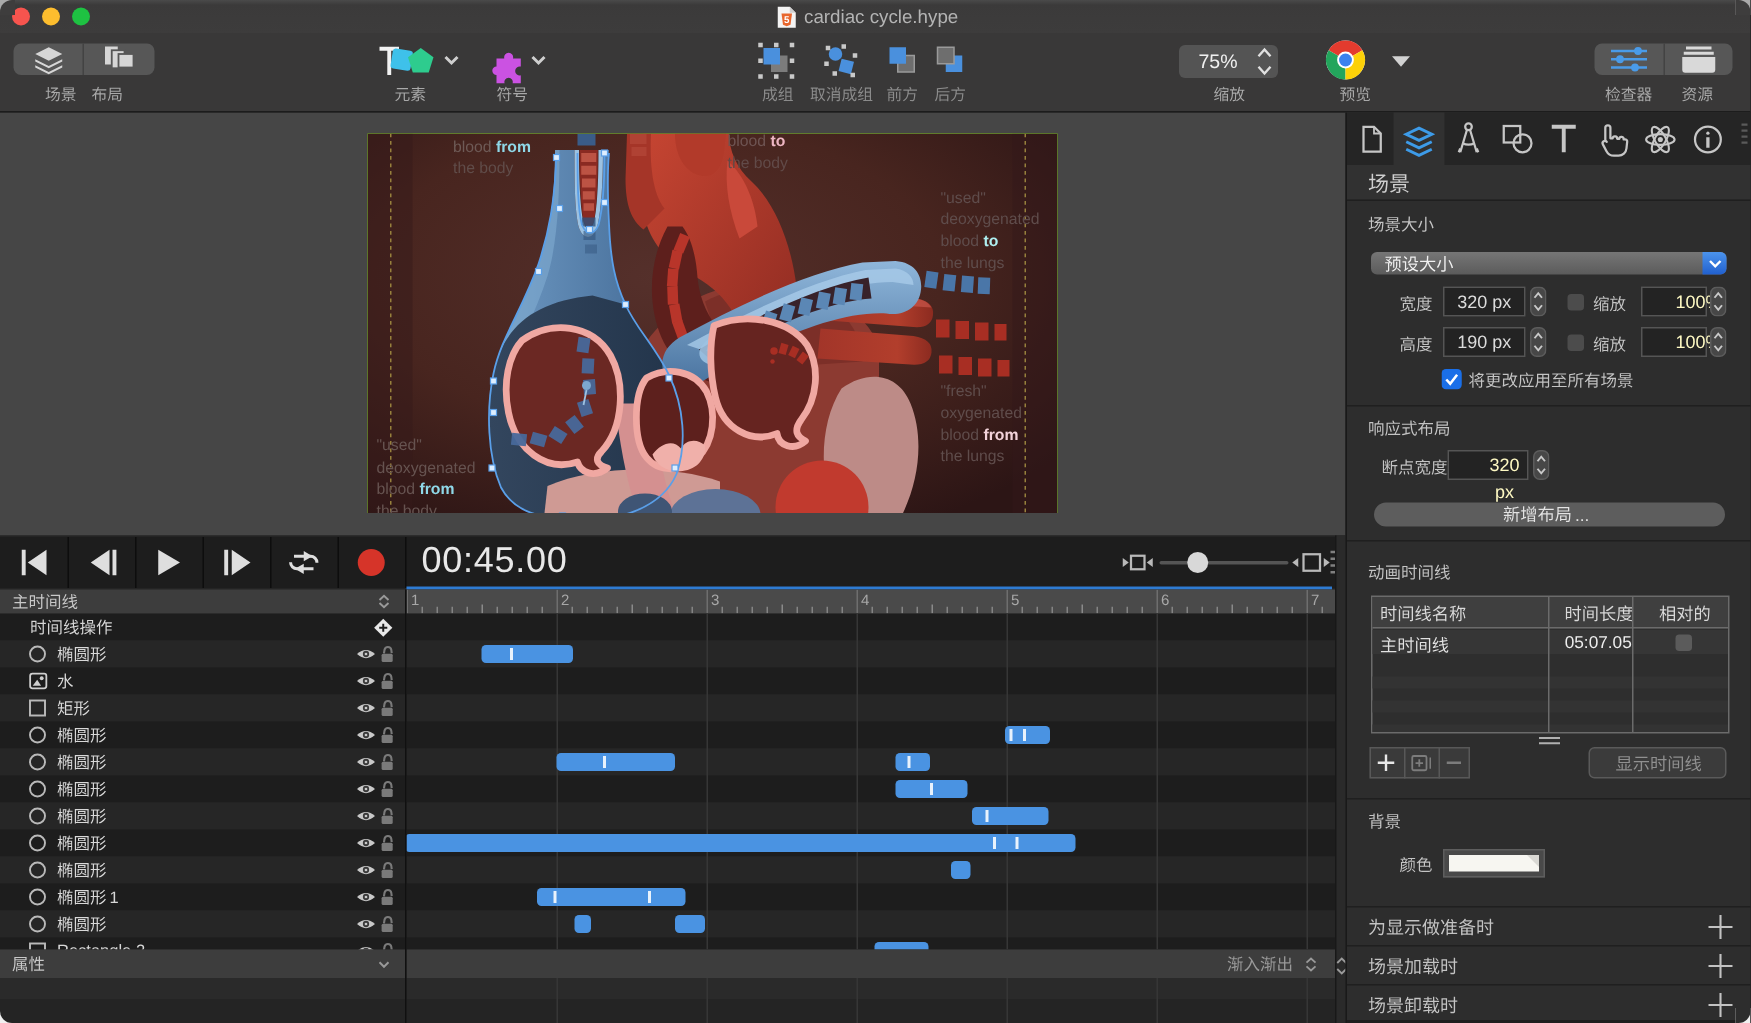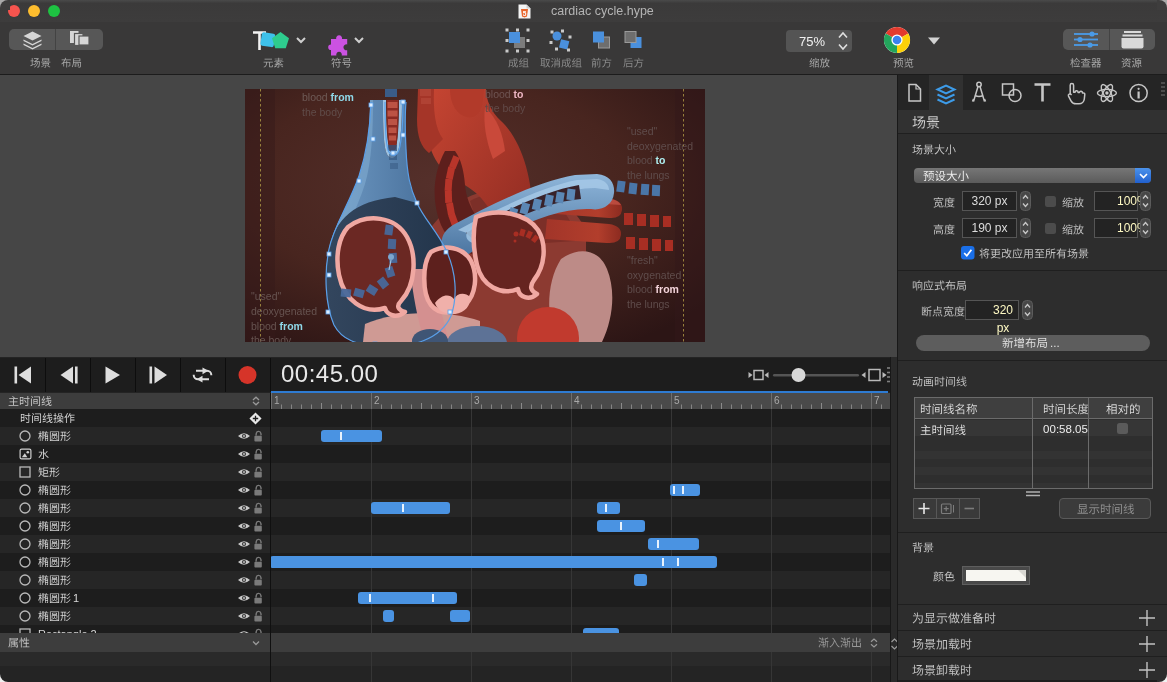--- a/index.html
+++ b/index.html
@@ -150,21 +150,21 @@
   <div class="abs tl" style="left:8px;background:#f6544e;"></div>
   <div class="abs tl" style="left:28px;background:#fdbd2e;"></div>
   <div class="abs tl" style="left:48px;background:#1ec242;"></div>
   <div id="title-wrap" class="abs">
     <svg style="position:absolute;left:518px;top:4px;" width="13" height="15">
         <path d="M0.5 0.5 h8 l4 4 v10 h-12 Z" fill="#f4f4f4"></path>
         <path d="M8.5 0.5 v4 h4 Z" fill="#cfcfcf"></path>
         <path d="M3 5 l1 7.5 l2.5 1 l2.5 -1 l1 -7.5 Z" fill="#e8662d"></path>
         <text x="6.5" y="11.5" font-size="6.5" fill="#fff" text-anchor="middle" font-family="Liberation Sans, sans-serif" font-weight="bold">5</text>
       </svg>
-    <span id="title-text" style="position:absolute;left:536px;top:0;margin-left:15px;">cardiac cycle.hype</span>
+    <span id="title-text" style="position:absolute;left:536px;top:0;">cardiac cycle.hype</span>
   </div>
   <div class="abs" style="left:0;top:0;width:10px;height:10px;background:#aaa;"></div>
   <div class="abs" style="left:0;top:0;width:10px;height:10px;background:#3e3d3d;border-top-left-radius:8px;"></div>
   <div class="abs" style="right:0;top:0;width:10px;height:10px;background:#aaa;"></div>
   <div class="abs" style="right:0;top:0;width:10px;height:10px;background:#3e3d3d;border-top-right-radius:8px;"></div>
   <div id="toolbar" class="abs">
     <svg style="position:absolute;left:0;top:0;" width="1167" height="53">
 
       <rect x="9" y="7" width="94" height="21" rx="5" fill="#575757"></rect>
       <line x1="55.5" y1="7" x2="55.5" y2="28" stroke="#434343" stroke-width="1"></line>
@@ -1247,21 +1247,21 @@
       <div style="position:absolute;left:0;top:69px;width:237px;height:8px;background:#333;"></div>
       <div style="position:absolute;left:0;top:85px;width:237px;height:5px;background:#333;"></div>
       <svg class="abs" style="left:5px;top:25px;" width="50" height="16">
           <g fill="#e2e2e2">
             <use href="#u1" transform="translate(0.0,11.3) scale(0.0115,-0.0115)"></use>
             <use href="#u43" transform="translate(11.5,11.3) scale(0.0115,-0.0115)"></use>
             <use href="#u76" transform="translate(23.0,11.3) scale(0.0115,-0.0115)"></use>
             <use href="#u65" transform="translate(34.5,11.3) scale(0.0115,-0.0115)"></use>
           </g>
         </svg>
-      <span style="position:absolute;left:123px;top:25px;width:55px;text-align:center;color:#eee;font-size:11.5px;">00:58.05</span>
+      <span style="position:absolute;left:123px;top:25px;width:55px;text-align:center;color:#eee;font-size:11.5px;">05:07.05</span>
       <span style="position:absolute;left:202px;top:25px;width:11px;height:11px;background:#5b5b5b;border-radius:2.5px;"></span>
       <div style="position:absolute;left:116.5px;top:0;width:1px;height:90px;background:#6b6b6b;"></div>
       <div style="position:absolute;left:172.5px;top:0;width:1px;height:90px;background:#6b6b6b;"></div>
     </div>
     <svg class="abs" style="left:127px;top:416px;" width="16" height="6">
         <path d="M1 1 h14 M1 4.5 h14" stroke="#b0b0b0" stroke-width="1.4"></path>
       </svg>
     <div class="abs" style="left:15px;top:423px;width:67px;height:21px;background:#3a3a3a;border:1px solid #585858;"></div>
     <div class="abs" style="left:37.5px;top:423px;width:1px;height:21px;background:#585858;"></div>
     <div class="abs" style="left:60.5px;top:423px;width:1px;height:21px;background:#585858;"></div>

